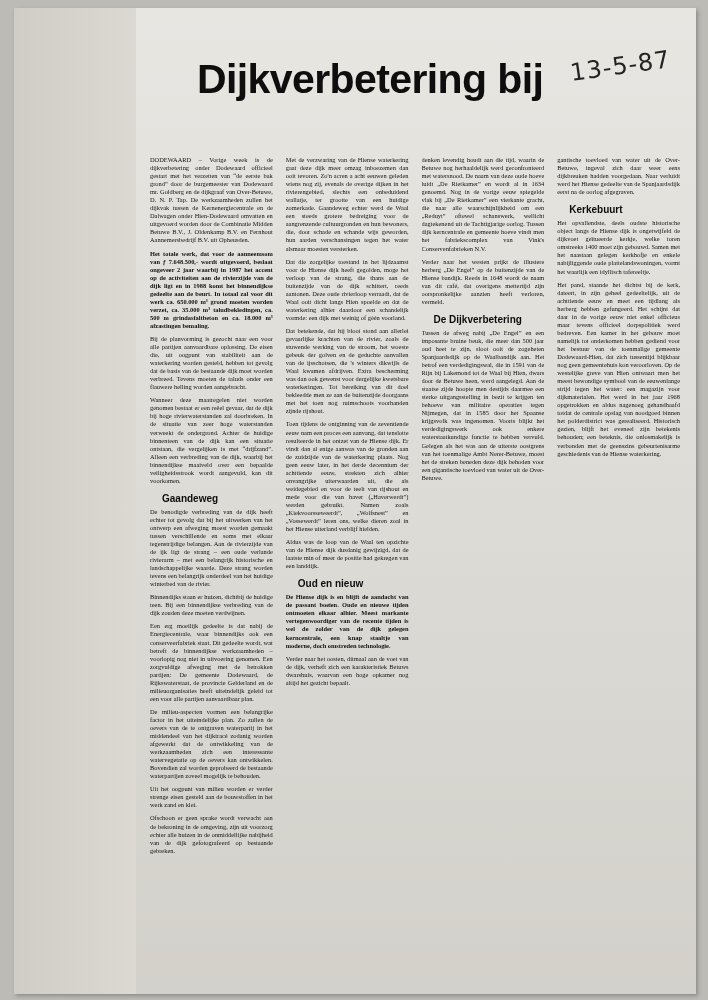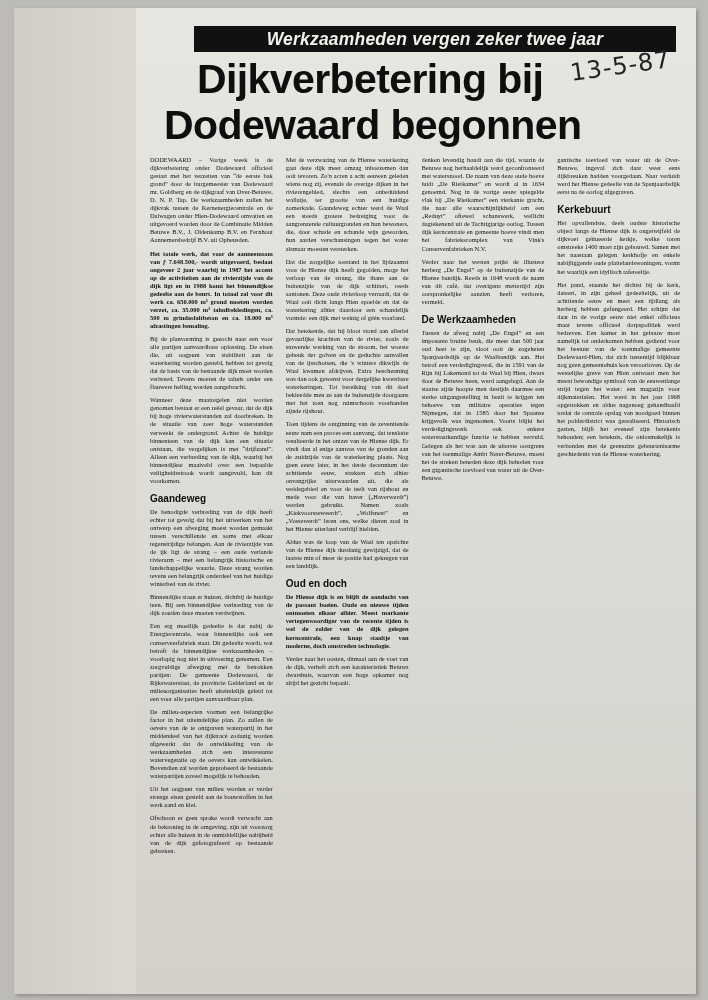--- a/index.html
+++ b/index.html
@@ -111,21 +111,21 @@
   }
   .col p {
     margin: 0 0 5px 0;
     text-align: justify;
     hyphens: auto;
   }
   .col p.bold {
     font-weight: bold;
   }
   .col h3 {
-    margin: 8px 0 3px 0;
+    margin: 8px 0 3px 12px;
     font-family: "Liberation Sans", sans-serif;
     font-size: 10px;
     line-height: 12px;
     font-weight: bold;
     color: #0d0d0d;
   }
   
   .left-margin {
     position: absolute;
     left: 0; top: 0;
@@ -135,27 +135,23 @@
 </style>
 </head>
 <body>
 
 <div class="page">
   <div class="clipping">
     <div class="paper-inner">
 
       <div class="left-margin"></div>
 
-      <div class="kicker-band">
-        <span class="kicker-text">Werkzaamheden vergen zeker twee jaar</span>
-      </div>
 
       <div class="headline">
         <div class="line line1">Dijkverbetering bij</div>
-        <div class="line line2">Dodewaard begonnen</div>
       </div>
 
       <div class="handdate">13-5-87</div>
 
       <div class="columns">
         <div class="col">
             <p>DODEWAARD – Vorige week is de dijkverbetering onder Dodewaard officieel gestart met het verzetten van “de eerste bak grond” door de burgemeester van Dodewaard mr. Goldberg en de dijkgraaf van Over-Betuwe, D. N. P. Tap. De werkzaamheden zullen het dijkvak tussen de Kernenergiecentrale en de Dalwagen onder Hien-Dodewaard omvatten en uitgevoerd worden door de Combinatie Midden Betuwe B.V., J. Oldenkamp B.V. en Fernhout Aannemersbedrijf B.V. uit Opheusden.</p>
             <p class="bold">Het totale werk, dat voor de aanneemsom van ƒ 7.648.500,- wordt uitgevoerd, beslaat ongeveer 2 jaar waarbij in 1987 het accent op de activiteiten aan de rivierzijde van de dijk ligt en in 1988 komt het binnendijkse gedeelte aan de beurt. In totaal zal voor dit werk ca. 650.000 m³ grond moeten worden verzet, ca. 35.000 m³ taludbekledingen, ca. 500 m grindasfaltbeton en ca. 18.000 m³ afzastingen bemaling.</p>
             <p>Bij de planvorming is gezocht naar een voor alle partijen aanvaardbare oplossing. De eisen die, uit oogpunt van stabiliteit aan de waterkering worden gesteld, hebben tot gevolg dat de basis van de bestaande dijk moet worden verbreed. Tevens moeten de taluds onder een flauwere helling worden aangebracht.</p>
             <p>Wanneer deze maatregelen niet worden genomen bestaat er een reëel gevaar, dat de dijk bij hoge rivierwaterstanden zal doorbreken. In de situatie van zeer hoge waterstanden verweekt de ondergrond. Achter de huidige binnenteen van de dijk kan een situatie ontstaan, die vergelijken is met “drijfzand”. Alleen een verbreding van de dijk, waarbij het binnendijkse maaiveld over een bepaalde veiligheidsstrook wordt aangevuld, kan dit voorkomen.</p>
@@ -166,28 +162,28 @@
             <p>De milieu-aspecten vormen een belangrijke factor in het uiteindelijke plan. Zo zullen de oevers van de te ontgraven waterpartij in het middendeel van het dijktracé zodanig worden afgewerkt dat de ontwikkeling van de werkzaamheden zich een interessante watervegetatie op de oevers kan ontwikkelen. Bovendien zal worden geprobeerd de bestaande waterpartijen zoveel mogelijk te behouden.</p>
             <p>Uit het oogpunt van milieu worden er verder strenge eisen gesteld aan de bouwstoffen in het werk zand en klei.</p>
             <p>Ofschoon er geen sprake wordt verwacht aan de bekroning in de omgeving, zijn uit voorzorg echter alle huizen in de onmiddellijke nabijheid van de dijk gefotografeerd op bestaande gebreken.</p>
           </div>
         <div class="col">
             <p>Met de verzwaring van de Hiense waterkering gaat deze dijk meer omzag inboezemen dan ooit tevoren. Zo'n acren a acht eeuwen geleden wiens nog zij, evenals de overige dijken in het rivierengebied, slechts een onbeduidend wallatje, ter grootte van een huidige zomerkade. Gaandeweg echter werd de Waal een steeds grotere bedreiging voor de aangrenzende cultuurgronden en hun bewoners, die, door schade en schande wijs geworden, hun aarden verschansingen tegen het water alsmaar moesten versterken.</p>
             <p>Dat die zorgelijke toestand in het lijdzaamst voor de Hiense dijk heeft gegolden, moge het verloop van de strang, die thans aan de buitenzijde van de dijk schittert, reeds aantonen. Deze oude rivierloop verraadt, dat de Waal ooit dicht langs Hien spoelde en dat de waterkering alhier daardoor een schandelijk vormde: een dijk met weinig of géén voorland.</p>
             <p>Dat betekende, dat hij bloot stond aan allerlei gevaarlijke krachten van de rivier, zoals de stuwende werking van de stroom, het woeste gebeuk der golven en de geduchte aanvallen van de ijsschotsen, die 's winters dikwijls de Waal kwamen afdrijven. Extra bescherming was dan ook gewenst voor dergelijke kwetsbare waterkeringen. Tot bereiking van dit doel bekleedde men ze aan de buitenzijde doorgaans met het toen nog ruimschoots voorhanden zijnde rijshout.</p>
             <p>Toen tijdens de ontginning van de zeventiende eeuw nam een proces een aanvang, dat tenslotte resulteerde in het ontzet van de Hiense dijk. Er vindt dan al enige aanwas van de gronden aan de zuidzijde van de waterkering plaats. Nog geen eeuw later, in het derde decennium der achttiende eeuw, strekten zich alhier onvangrijke uiterwaarden uit, die als weidegebied en voor de teelt van rijshout en mede voor die van haver („Haverwerdt”) werden gebruikt. Namen zoals „Kiekvoorsseweerdt”, „Wolfsnest” en „Vossewerdt” leren ons, welke dieren zoal in het Hiense uiterland verblijf hielden.</p>
             <p>Aldus was de loop van de Waal ten opzichte van de Hiense dijk dusdanig gewijzigd, dat de laatste min of meer de positie had gekregen van een landdijk.</p>
-            <h3>Oud en doch</h3>
+            <h3>Oud en nieuw</h3>
             <p class="bold">De Hiense dijk is en blijft de aandacht van de passant boeien. Oude en nieuwe tijden ontmoeten elkaar alhier. Meest markante vertegenwoordiger van de recente tijden is wel de zolder van de dijk gelegen kerncentrale, een knap staaltje van moderne, doch omstreden technologie.</p>
             <p>Verder naar het oosten, ditmaal aan de voet van de dijk, verheft zich een karakteristiek Betuws dwarshuis, waarvan een hoge opkamer nog altijd het gezicht bepaalt.</p>
           </div>
         <div class="col">
             <p>denken levendig houdt aan die tijd, waarin de Betuwe nog herhaaldelijk werd geconfronteerd met watersnood. De naam van deze oude hoeve luidt „De Rietkamer” en wordt al in 1634 genoemd. Nog in de vorige eeuw spiegelde vlak bij „De Rietkamer” een vierkante gracht, die naar alle waarschijnlijkheid om een „Reduyt” oftewel schanswerk, wellicht dagtekenend uit de Tachtigjarige oorlog. Tussen dijk kerncentrale en gemeente hoeve vindt men het fabriekscomplex van Vink's Conservenfabrieken N.V.</p>
             <p>Verder naar het westen prijkt de illustere herberg „De Engel” op de buitenzijde van de Hiense bandijk. Reeds in 1648 wordt de naam van dit café, dat overigens mettertijd zijn oorspronkelijke aanzien heeft verloren, vermeld.</p>
-            <h3>De Werkzaamheden</h3>
+            <h3>De Dijkverbetering</h3>
             <p>Tussen de afweg nabij „De Engel” en een imposante bruine beuk, die meer dan 500 jaar oud heet te zijn, sloot ooit de zogeheten Spanjaardsdijk op de Waalbandijk aan. Het betrof een verdedigingswal, die in 1591 van de Rijn bij Lakemond tot de Waal bij Hien, dwars door de Betuwe heen, werd aangelegd. Aan de staatse zijde hoopte men destijds daarmee een sterke uitgangsstelling in bezit te krijgen ten behoeve van militaire operaties tegen Nijmegen, dat in 1585 door het Spaanse krijgsvolk was ingenomen. Voorts blijkt het verdedigingswerk ook enkere waterstaatkundige functie te hebben vervuld. Gelegen als het was aan de uiterste oostgrens van het toenmalige Ambt Nerer-Betuwe, moest het de streken beneden deze dijk behoden voor een gigantische toevloed van water uit de Over-Betuwe.</p>
           </div>
         <div class="col">
             <p>gantische toevloed van water uit de Over-Betuwe, ingeval zich daar weer eens dijkbreuken hadden voorgedaan. Naar verluidt werd het Hiense gedeelte van de Spanjaardsdijk eerst na de oorlog afgegraven.</p>
             <h3>Kerkebuurt</h3>
             <p>Het opvallendste, deels oudste historische object langs de Hiense dijk is ongetwijfeld de dijkvoet geïtueerde kerkje, welke toren omstreeks 1400 moet zijn gebouwd. Samen met het naastaan gelegen kerkhofje en enkele nabijliggende oude plattelandswoningen, vormt het waarlijk een idyllisch tafereeltje.</p>
             <p>Het pand, staande het dichtst bij de kerk, dateert, in zijn geheel gedeeltelijk, uit de achttiende eeuw en meet een tijdlang als herberg hebben gefungeerd. Het schijnt dat daar in de vorige eeuw niet enkel officieus maar tevens officieel dorpspolitiek werd bedreven. Een kamer in het gebouw moet namelijk tot onderkomen hebben gediend voor het bestuur van de toenmalige gemeente Dodewaard-Hien, dat zich tussentijd blijkbaar nog geen gemeentehuis kon veroorloven. Op de westelijke greve van Hien ontwaart men het meest bewondige symbool van de eeuwenlange strijd tegen het water: een magazijn voor dijkmaterialen. Het werd in het jaar 1968 opgetrokken en aldus nagenoeg gehandhaafd totdat de centrale opslag van noodgoed binnen het polderdistrict was gerealiseerd. Historisch gezien, blijft het eveneel zijn betekenis behouden; een beteknis, die onlosmakelijk is verbonden met de geenszins gebeurtenisarme geschiedenis van de Hiense waterkering.</p>
           </div>
       </div>
 

